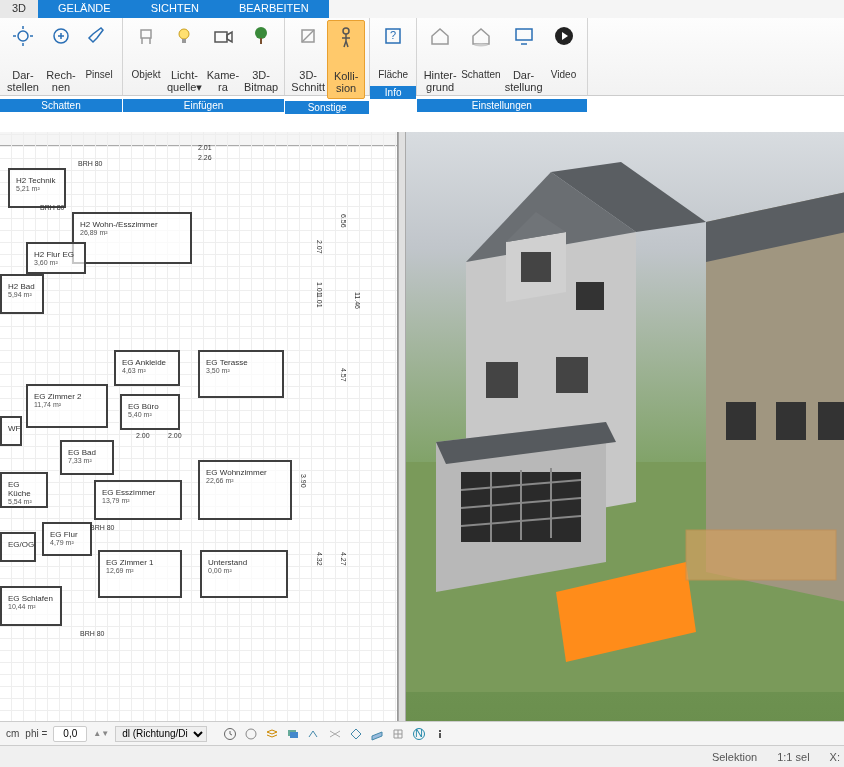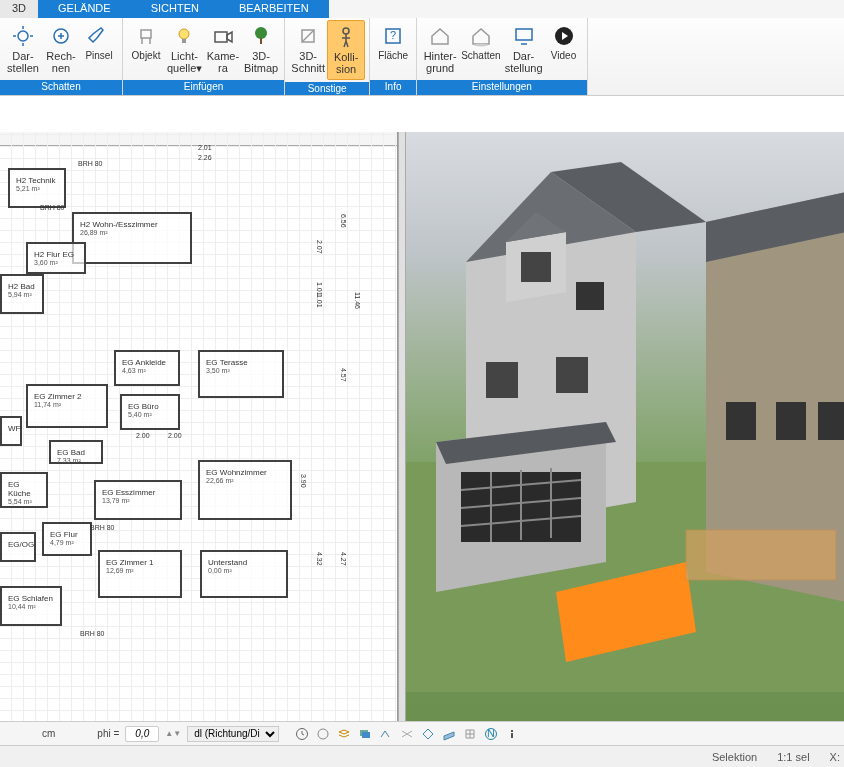--- a/index.html
+++ b/index.html
@@ -7,36 +7,36 @@
 .ribbon-tabs{display:flex;height:18px;background:#f5f5f5;}
 .ribbon-tab{padding:2px 20px;color:#fff;cursor:pointer;text-align:center;font-size:11px;}
 .ribbon-tab.active{background:#e8e8e8;color:#333;padding:2px 12px;}
 .ribbon-tab.inactive{background:#1a7fd4;}
 .ribbon-bar{display:flex;height:78px;background:linear-gradient(#fdfdfd,#f2f2f2);border-bottom:1px solid #ccc;}
 .ribbon-group{display:flex;flex-direction:column;border-right:1px solid #d4d4d4;}
 .ribbon-group-buttons{display:flex;flex:1;padding:2px 4px;}
 .ribbon-btn{display:flex;flex-direction:column;align-items:center;justify-content:flex-start;padding:4px 2px;min-width:38px;cursor:pointer;border-radius:2px;}
 .ribbon-btn.selected{background:#ffc96b;border:1px solid #e8a030;}
 .ribbon-icon{width:24px;height:24px;display:flex;align-items:center;justify-content:center;margin-bottom:2px;}
-.ribbon-label{font-size:10px;text-align:center;line-height:1.1;color:#333;max-width:42px;}
+.ribbon-label{font-size:10px;text-align:center;line-height:1.1;color:#333;max-width:42px;margin-top:19px;}
 .ribbon-group-title{background:#1a7fd4;color:#fff;font-size:10px;text-align:center;padding:1px 0;height:15px;}
 .workspace{position:absolute;top:132px;left:0;right:0;bottom:45px;display:flex;}
 .pane-2d{width:398px;background:#fff;position:relative;overflow:hidden;border-right:1px solid #999;}
 .pane-3d{flex:1;background:linear-gradient(#d8dce0 0%,#c0c5ca 20%,#7a9f5e 60%,#6b8f4e 100%);position:relative;overflow:hidden;}
 .divider{width:8px;background:#e0e0e0;cursor:col-resize;border-left:1px solid #aaa;border-right:1px solid #aaa;}
 .floorplan{position:absolute;inset:0;}
 .grid-bg{position:absolute;inset:0;background-image:repeating-linear-gradient(0deg,transparent,transparent 11px,#eee 11px,#eee 12px),repeating-linear-gradient(90deg,transparent,transparent 11px,#eee 11px,#eee 12px);}
 .room{position:absolute;border:2px solid #404040;background:rgba(255,255,255,0.7);font-size:8px;padding:6px;}
 .room-name{font-size:8px;color:#333;}
 .room-area{font-size:7px;color:#555;}
 .dim{position:absolute;font-size:7px;color:#333;}
 .ruler-top{position:absolute;top:0;left:0;right:0;height:14px;background:#f5f5f5;border-bottom:1px solid #aaa;}
 .status-bar{position:absolute;bottom:22px;left:0;right:0;height:24px;background:#f5f5f5;border-top:1px solid #ccc;display:flex;align-items:center;padding:0 6px;gap:6px;}
-.status-field{font-size:10px;color:#444;margin-left:36px;}
-.status-input{width:34px;height:16px;background:#fff;border:1px solid #ccc;font-size:10px;text-align:center;border-radius:2px;font-style:italic;}
+.status-field{font-size:10px;color:#444;}
+.status-input{width:34px;height:16px;background:#fff;border:1px solid #ccc;font-size:10px;text-align:center;border-radius:2px;}
 .status-dd{height:16px;border:1px solid #ccc;font-size:10px;padding:0 2px;}
 .status-icons{display:flex;gap:3px;margin-left:8px;}
 .st-icon{width:18px;height:18px;border:1px solid transparent;border-radius:2px;cursor:pointer;display:flex;align-items:center;justify-content:center;}
 .bottom-bar{position:absolute;bottom:0;left:0;right:0;height:22px;background:#f0f0f0;border-top:1px solid #ccc;display:flex;align-items:center;justify-content:flex-end;padding:0 4px;gap:20px;font-size:10px;color:#555;}
 svg{display:block;}
 </style>
 </head>
 <body>
 
 <div class="ribbon-tabs">
@@ -240,21 +240,21 @@
           <div class="room-area">3,50 m²</div>
         </div>
       <div class="room" style="left:26px;top:252px;width:82px;height:44px">
           <div class="room-name">EG Zimmer 2</div>
           <div class="room-area">11,74 m²</div>
         </div>
       <div class="room" style="left:120px;top:262px;width:60px;height:36px">
           <div class="room-name">EG Büro</div>
           <div class="room-area">5,40 m²</div>
         </div>
-      <div class="room" style="left:49px;top:308px;width:54px;height:24px">
+      <div class="room" style="left:60px;top:308px;width:54px;height:35px">
           <div class="room-name">EG Bad</div>
           <div class="room-area">7,33 m²</div>
         </div>
       <div class="room" style="left:198px;top:328px;width:94px;height:60px">
           <div class="room-name">EG Wohnzimmer</div>
           <div class="room-area">22,66 m²</div>
         </div>
       <div class="room" style="left:0px;top:340px;width:48px;height:36px">
           <div class="room-name">EG Küche</div>
           <div class="room-area">5,54 m²</div>

